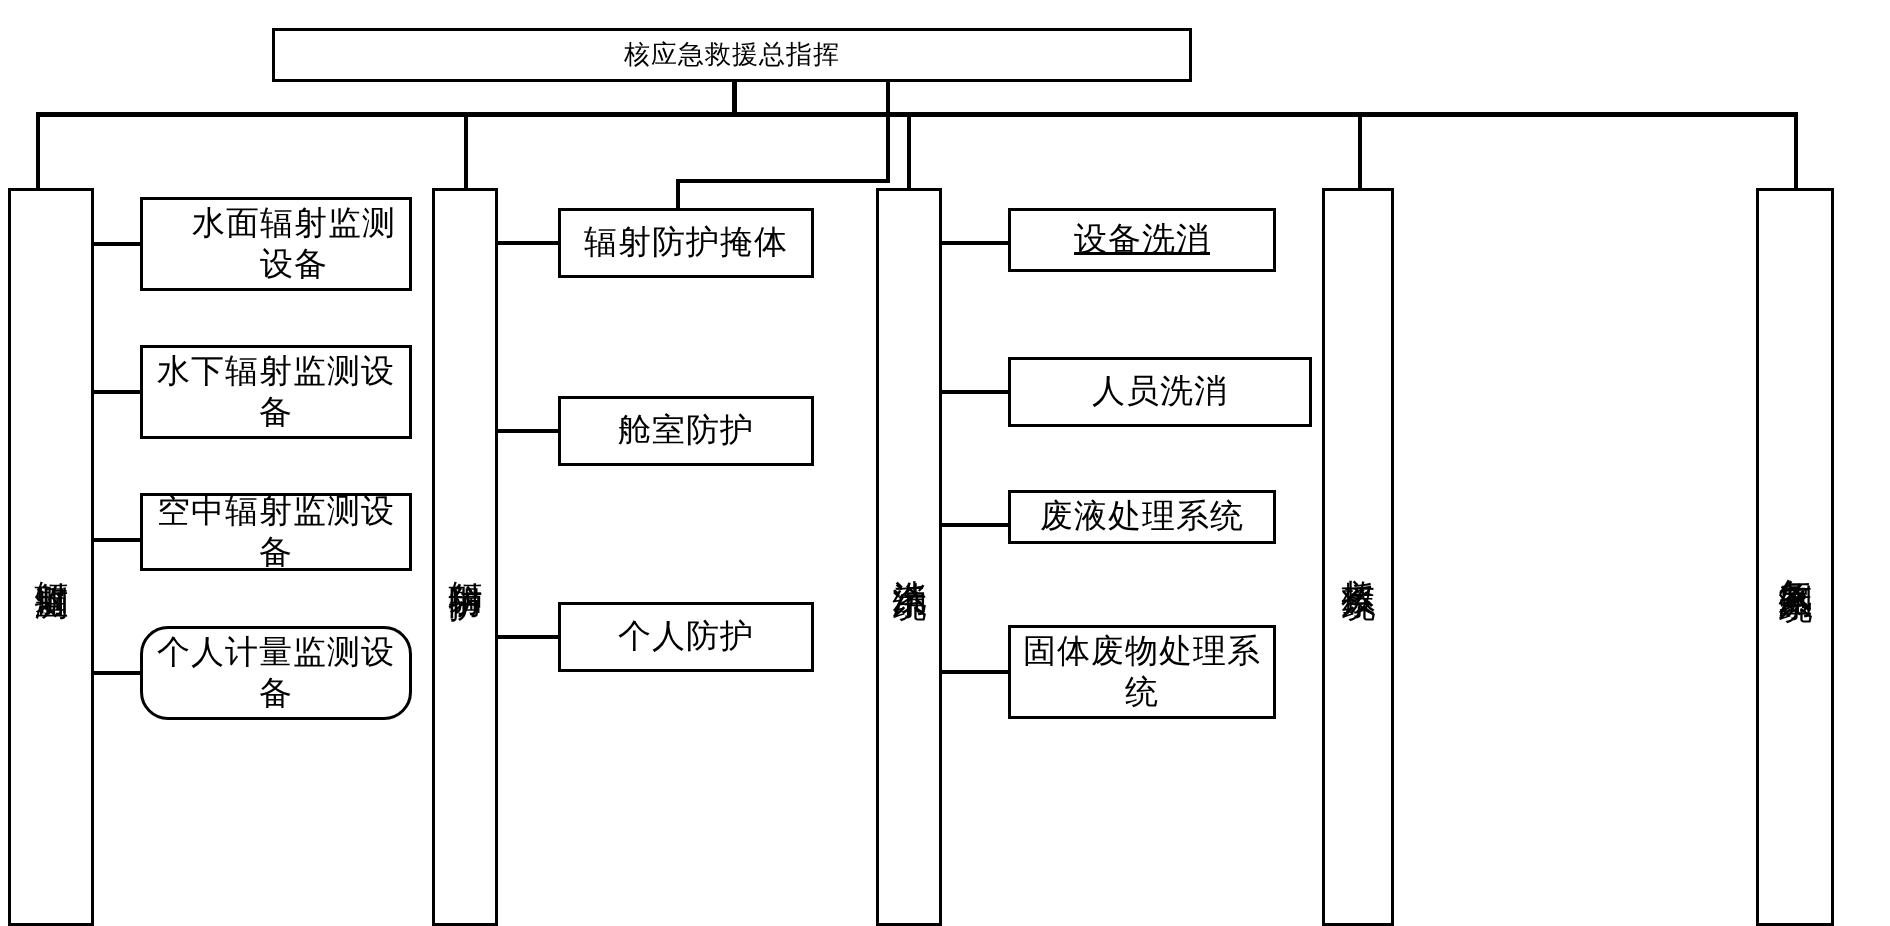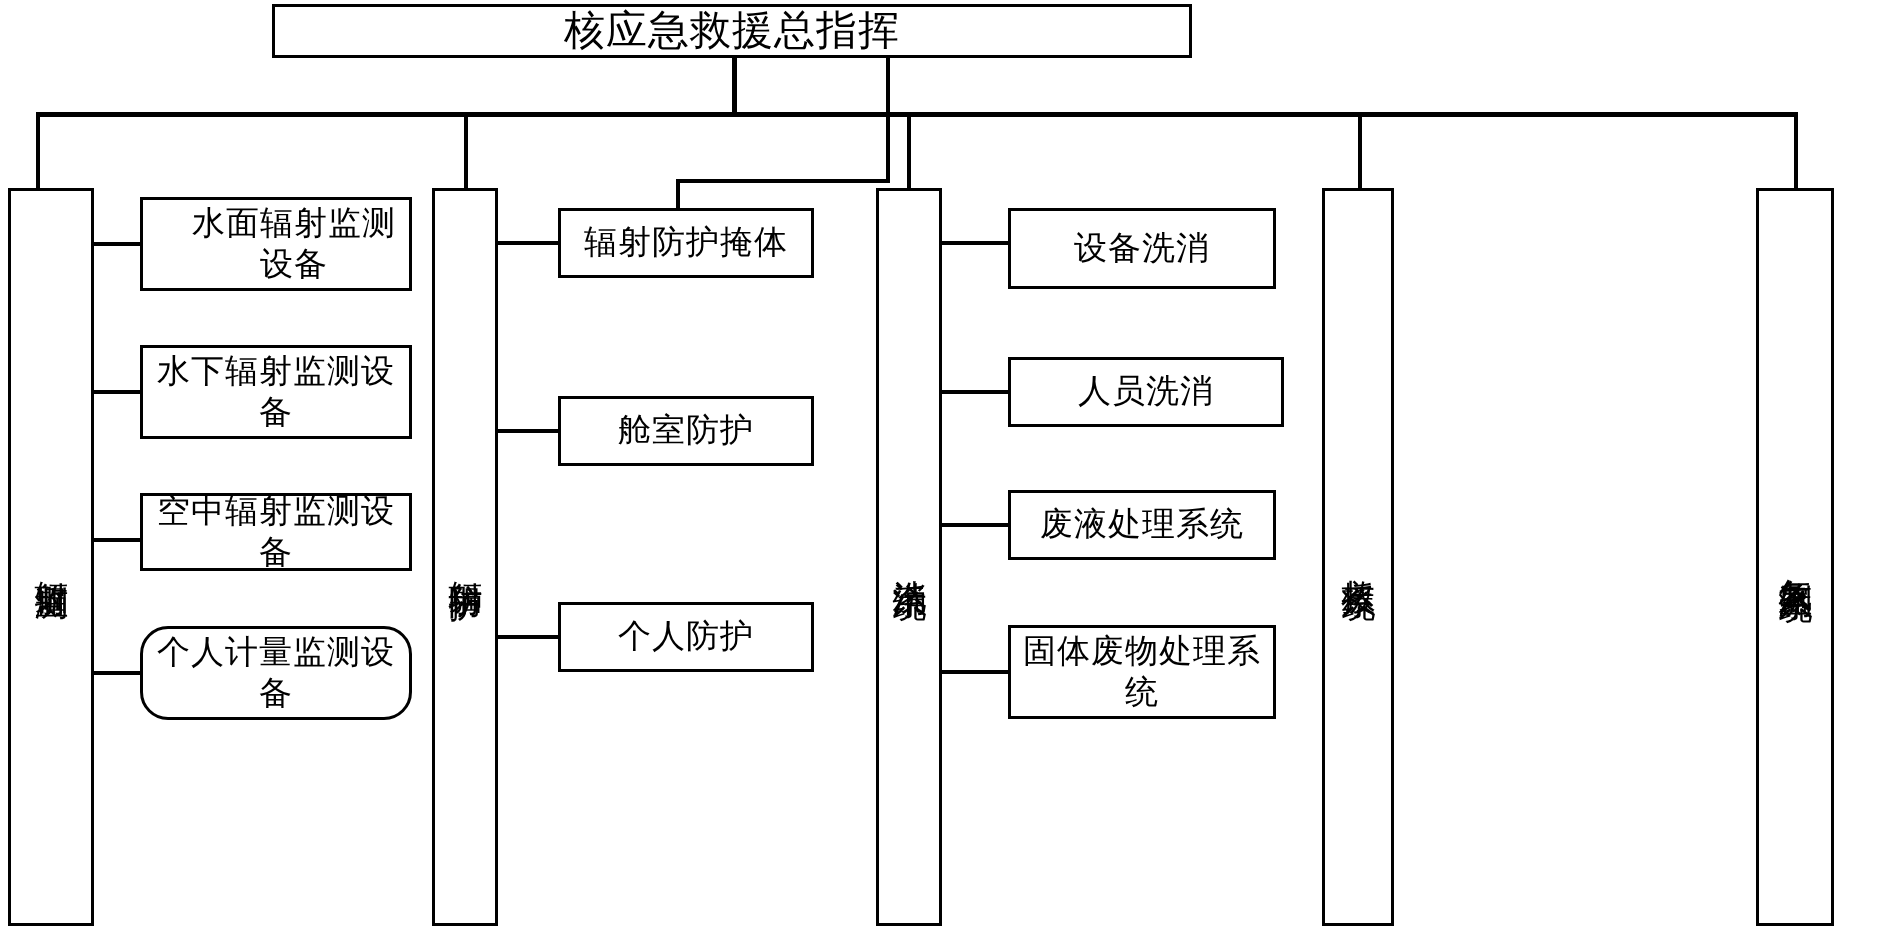--- a/index.html
+++ b/index.html
@@ -22,22 +22,23 @@
     border:3px solid #000000;
     background:#ffffff;
     display:flex;
     align-items:center;
     justify-content:center;
     text-align:center;
     line-height:1.25;
     z-index:3;
   }
   .root{
-    font-size:41px;
+    font-size:26px;
     letter-spacing:1px;
+    margin-top:24px;
   }
   
   .spine{
     font-size:34px;
     letter-spacing:2px;
     writing-mode:vertical-rl;
     text-orientation:upright;
     line-height:1.12;
   }
   .leaf{
@@ -114,27 +115,27 @@
   <div class="ln lh" style="left:496px;top:635px;width:64px;"></div>
 
   <div class="ln lv" style="left:676px;top:180px;height:30px;"></div>
   <div class="ln lh" style="left:676px;top:179px;width:214px;"></div>
   <div class="ln lv" style="left:886px;top:56px;height:125px;"></div>
 
   <div class="box spine" style="left:876px;top:188px;width:66px;height:738px;">
     <span>洗消系统</span>
   </div>
 
-  <div class="box leaf" style="left:1008px;top:208px;width:268px;height:81px;">
+  <div class="box leaf" style="left:1008px;top:208px;width:268px;height:64px;text-decoration:underline;">
     <span>设备洗消</span>
   </div>
-  <div class="box leaf" style="left:1008px;top:357px;width:276px;height:70px;">
+  <div class="box leaf" style="left:1008px;top:357px;width:304px;height:70px;">
     <span>人员洗消</span>
   </div>
-  <div class="box leaf" style="left:1008px;top:490px;width:268px;height:70px;">
+  <div class="box leaf" style="left:1008px;top:490px;width:268px;height:54px;">
     <span>废液处理系统</span>
   </div>
   <div class="box leaf" style="left:1008px;top:625px;width:268px;height:94px;justify-content:center;">
     <span>固体废物处理系统</span>
   </div>
 
   <div class="ln lh" style="left:940px;top:241px;width:70px;"></div>
   <div class="ln lh" style="left:940px;top:390px;width:70px;"></div>
   <div class="ln lh" style="left:940px;top:523px;width:70px;"></div>
   <div class="ln lh" style="left:940px;top:670px;width:70px;"></div>

